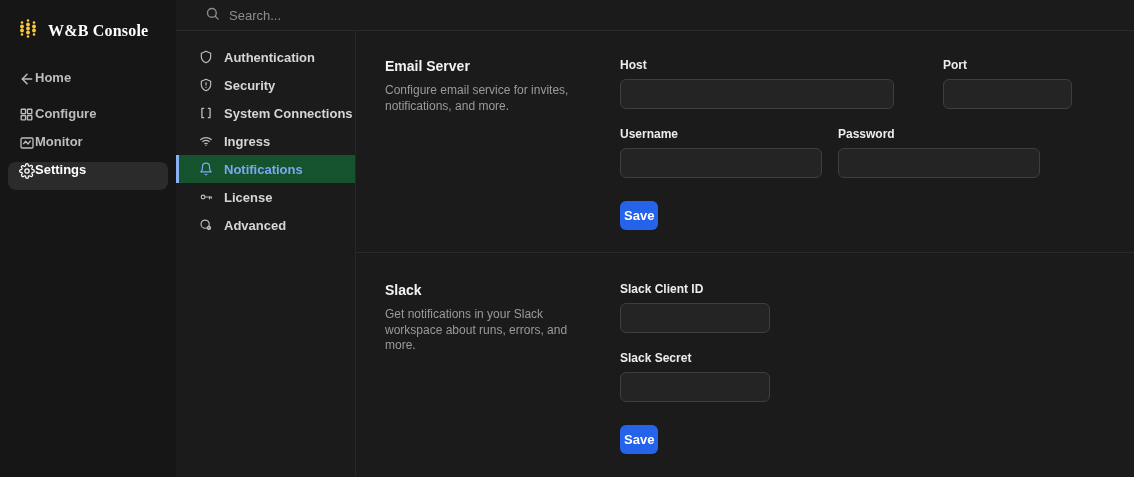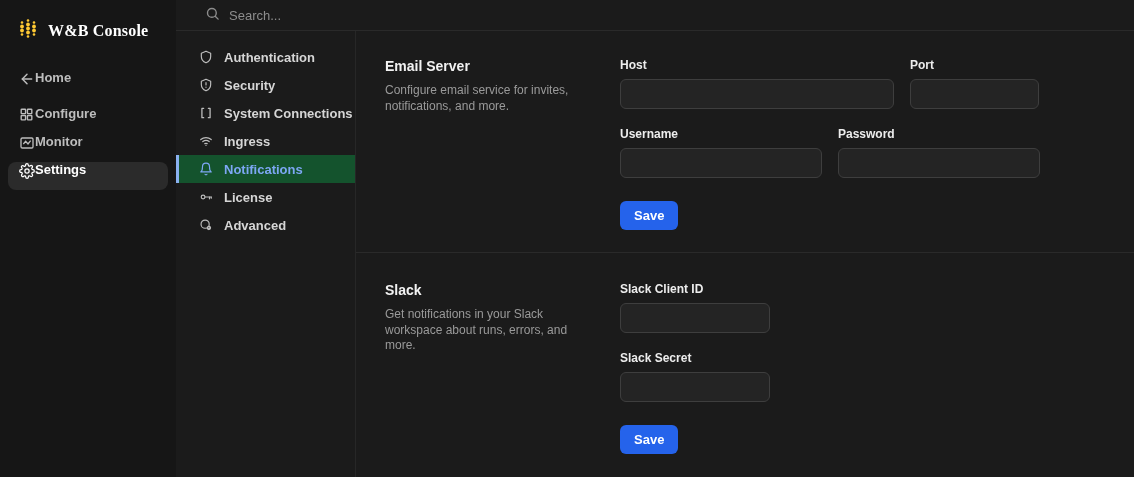--- a/index.html
+++ b/index.html
@@ -91,33 +91,33 @@
     margin-bottom:7px;
   }
   .field input {
     display:block; height:30px; width:100%;
     background:#242424; border:1px solid #3e3e3e; border-radius:6px;
     color:#e6e6e6; font-size:13px; padding:0 9px; outline:none;
   }
   .form-row { display:flex; gap:16px; }
   .form-row + .form-row { margin-top:18px; }
   .w-host { width:274px; }
-  .w-port { width:129px; }
+  .w-port { width:129px;margin-left:33px; }
   .w-half { width:202px; }
   .w-slack { width:150px; }
   .stack .field + .field { margin-top:18px; }
 
   .save-btn {
     margin-top:23px;
     display:inline-block;
     background:#2563eb; color:#ffffff;
     border:none; border-radius:6px;
     font-family:"Liberation Sans", sans-serif;
     font-size:13px; font-weight:700;
-    padding:7px 14px; cursor:pointer;
+    padding:7px 4px; cursor:pointer;
   }
 </style>
 </head>
 <body>
 
 <div class="app">
 
   <aside class="sidebar">
     <div class="brand">
       <span class="ic">

